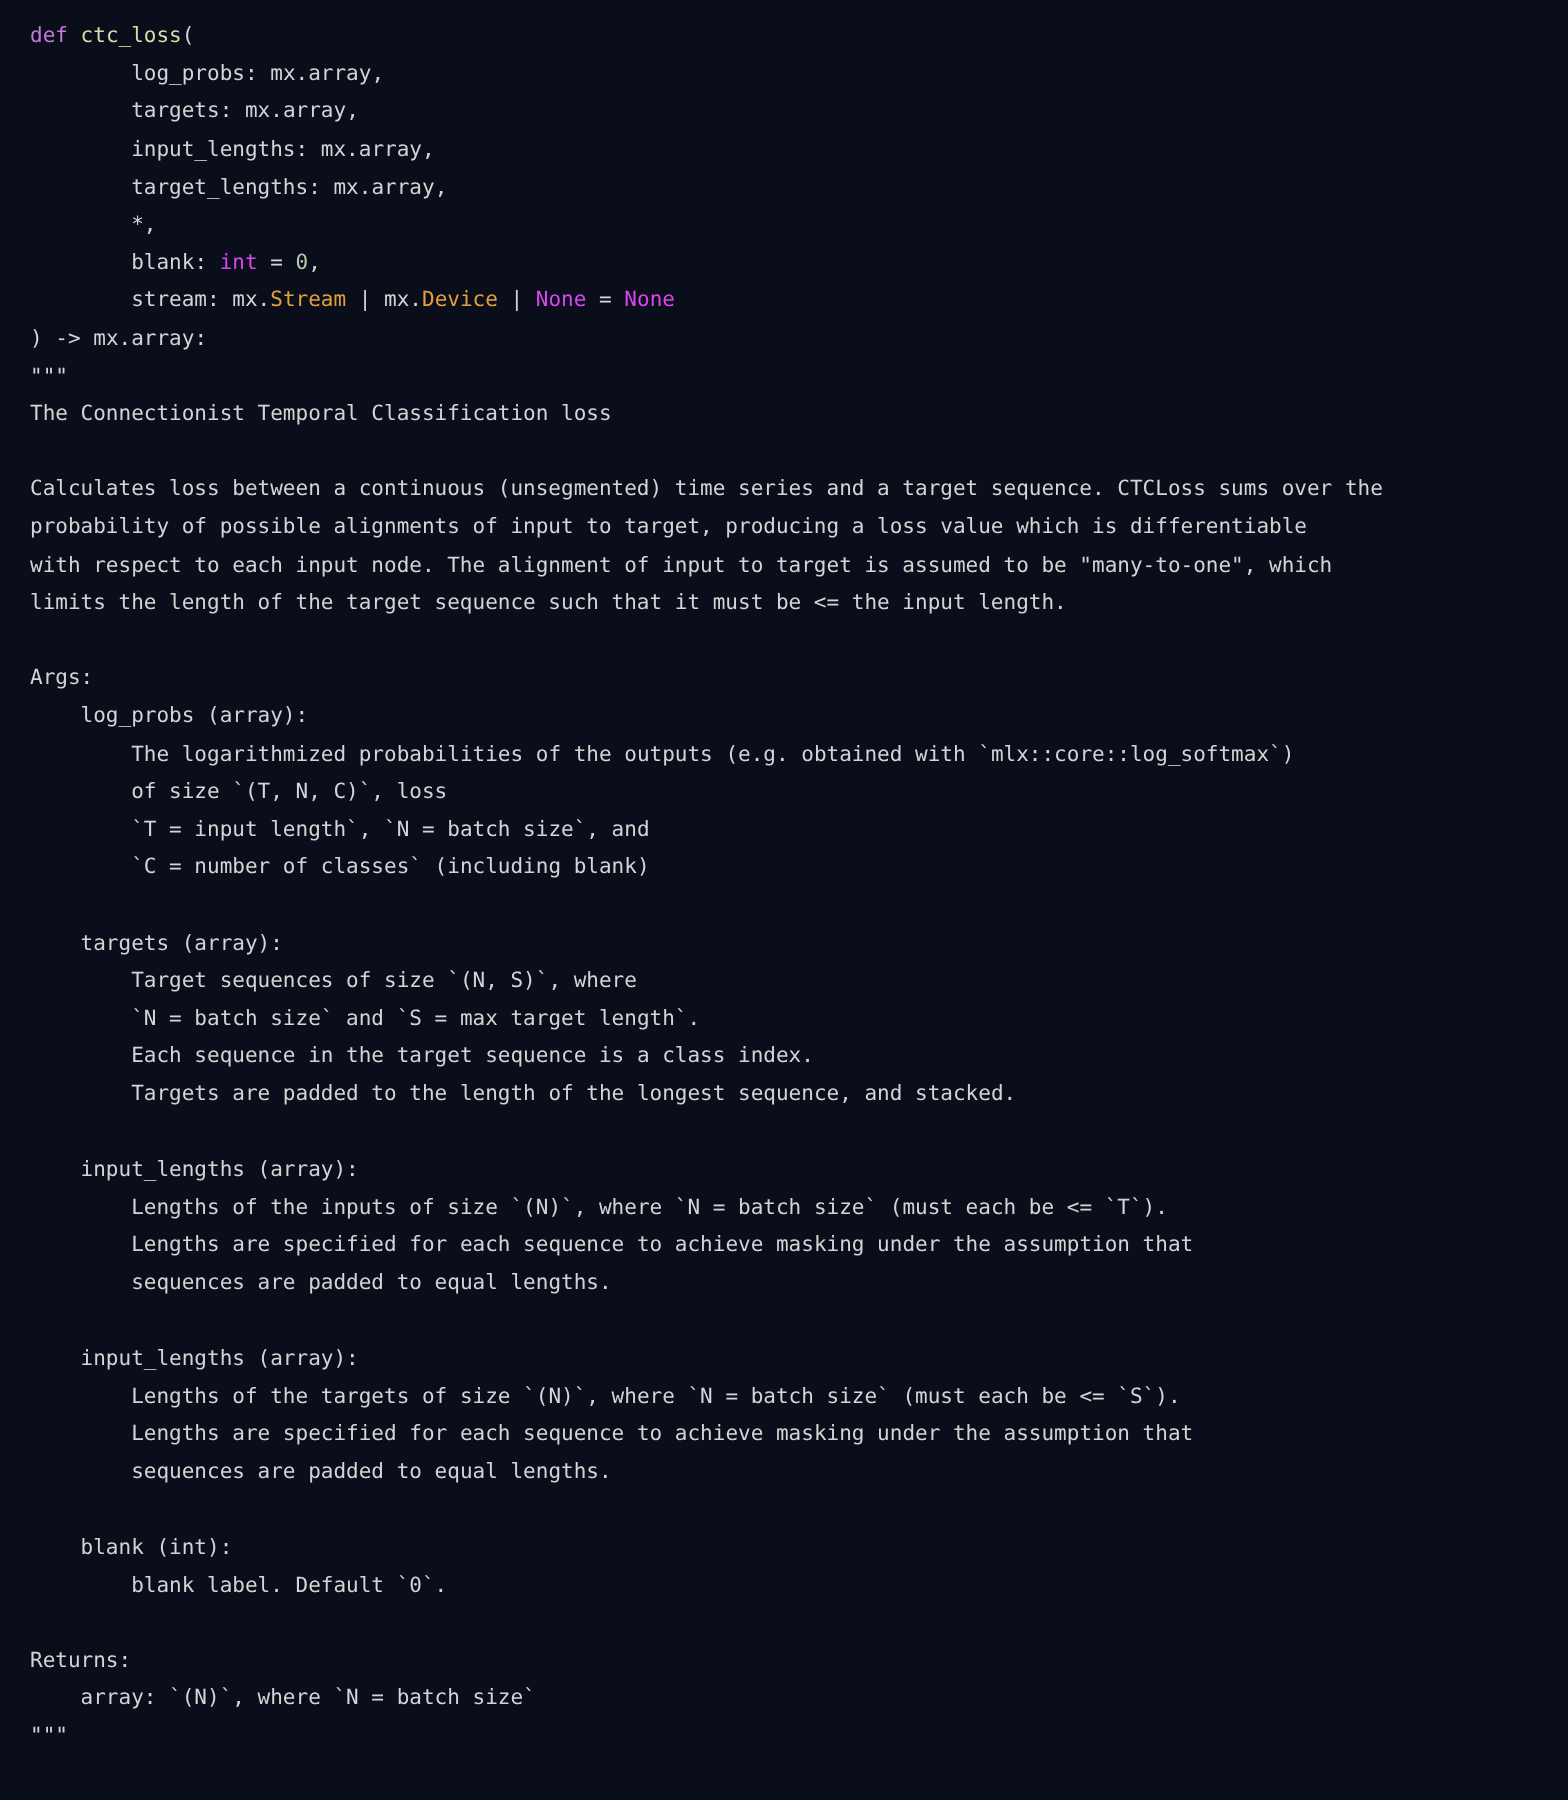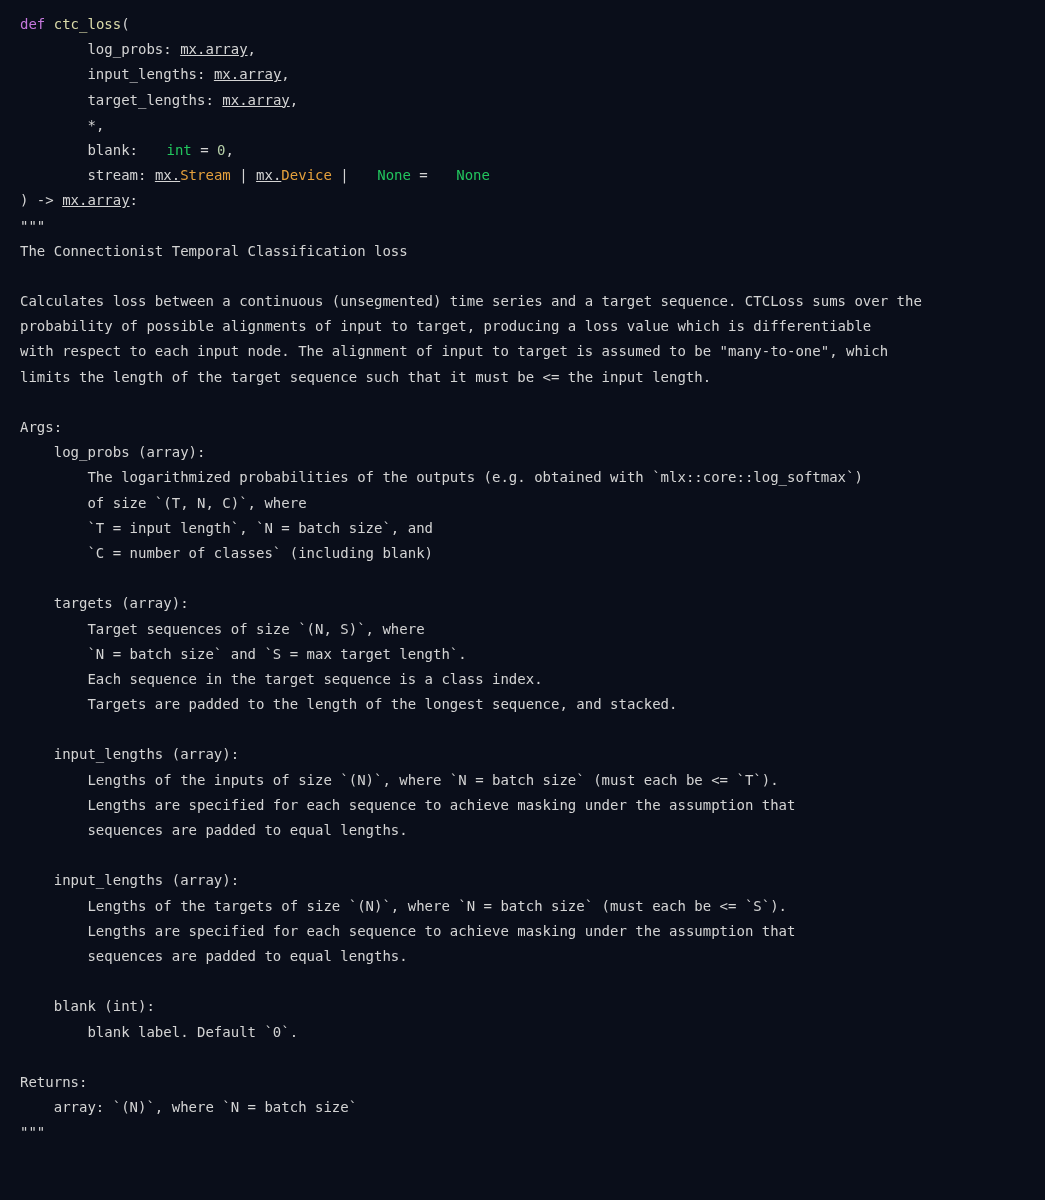--- a/index.html
+++ b/index.html
@@ -18,54 +18,55 @@
     min-height: 1200px;
   }
   .code-line {
     white-space: pre;
   }
   .kw-def { color: #c678dd; }
   .fn-name { color: #dcdcaa; }
   .paren { color: #d4d4d4; }
   .param { color: #d4d4d4; }
   .colon { color: #d4d4d4; }
-  .type { color: #d4d4d4; text-decoration: underline; }
+  .type { color: #d4d4d4; }
   .type-class { color: #e5a03c; }
   .pipe { color: #d4d4d4; }
-  .kw-none { color: #22c55e; margin-left: 20px; }
+  .kw-none { color: #d946ef; }
   .num { color: #b5cea8; }
   .op { color: #d4d4d4; }
   .docstring { color: #d4d4d4; }
   .comma { color: #d4d4d4; }
   .star { color: #d4d4d4; }
 </style>
 </head>
 <body>
 
 <div>
   <div class="code-line"><span class="kw-def">def</span> <span class="fn-name">ctc_loss</span><span class="paren">(</span></div>
   <div class="code-line">        <span class="param">log_probs</span><span class="colon">: </span><span class="type">mx.array</span><span class="comma">,</span></div>
+  <div class="code-line">        <span class="param">targets</span><span class="colon">: </span><span class="type">mx.array</span><span class="comma">,</span></div>
   <div class="code-line">        <span class="param">input_lengths</span><span class="colon">: </span><span class="type">mx.array</span><span class="comma">,</span></div>
   <div class="code-line">        <span class="param">target_lengths</span><span class="colon">: </span><span class="type">mx.array</span><span class="comma">,</span></div>
   <div class="code-line">        <span class="star">*</span><span class="comma">,</span></div>
   <div class="code-line">        <span class="param">blank</span><span class="colon">: </span><span class="kw-none">int</span><span class="op"> = </span><span class="num">0</span><span class="comma">,</span></div>
   <div class="code-line">        <span class="param">stream</span><span class="colon">: </span><span class="type">mx.</span><span class="type-class">Stream</span><span class="pipe"> | </span><span class="type">mx.</span><span class="type-class">Device</span><span class="pipe"> | </span><span class="kw-none">None</span><span class="op"> = </span><span class="kw-none">None</span></div>
   <div class="code-line"><span class="paren">)</span><span class="op"> -&gt; </span><span class="type">mx.array</span><span class="colon">:</span></div>
   <div class="code-line docstring">"""</div>
   <div class="code-line docstring">The Connectionist Temporal Classification loss</div>
   <div class="code-line docstring"> </div>
   <div class="code-line docstring">Calculates loss between a continuous (unsegmented) time series and a target sequence. CTCLoss sums over the</div>
   <div class="code-line docstring">probability of possible alignments of input to target, producing a loss value which is differentiable</div>
   <div class="code-line docstring">with respect to each input node. The alignment of input to target is assumed to be "many-to-one", which</div>
   <div class="code-line docstring">limits the length of the target sequence such that it must be &lt;= the input length.</div>
   <div class="code-line docstring"> </div>
   <div class="code-line docstring">Args:</div>
   <div class="code-line docstring">    <span>log_probs (array):</span></div>
   <div class="code-line docstring">        <span>The logarithmized probabilities of the outputs (e.g. obtained with `mlx::core::log_softmax`)</span></div>
-  <div class="code-line docstring">        <span>of size `(T, N, C)`, where</span></div>
+  <div class="code-line docstring">        <span>of size `(T, N, C)`, loss</span></div>
   <div class="code-line docstring">        <span>`T = input length`, `N = batch size`, and</span></div>
   <div class="code-line docstring">        <span>`C = number of classes` (including blank)</span></div>
   <div class="code-line docstring"> </div>
   <div class="code-line docstring">    <span>targets (array):</span></div>
   <div class="code-line docstring">        <span>Target sequences of size `(N, S)`, where</span></div>
   <div class="code-line docstring">        <span>`N = batch size` and `S = max target length`.</span></div>
   <div class="code-line docstring">        <span>Each sequence in the target sequence is a class index.</span></div>
   <div class="code-line docstring">        <span>Targets are padded to the length of the longest sequence, and stacked.</span></div>
   <div class="code-line docstring"> </div>
   <div class="code-line docstring">    <span>input_lengths (array):</span></div>

